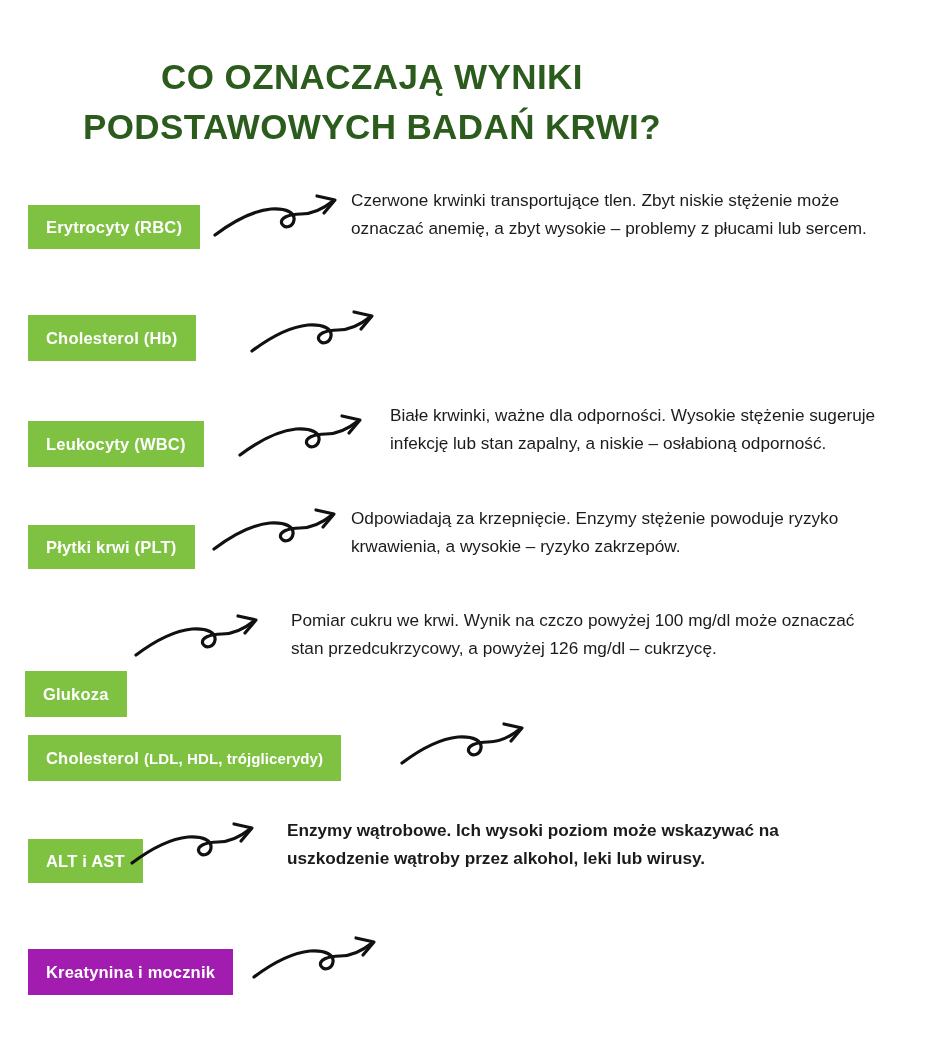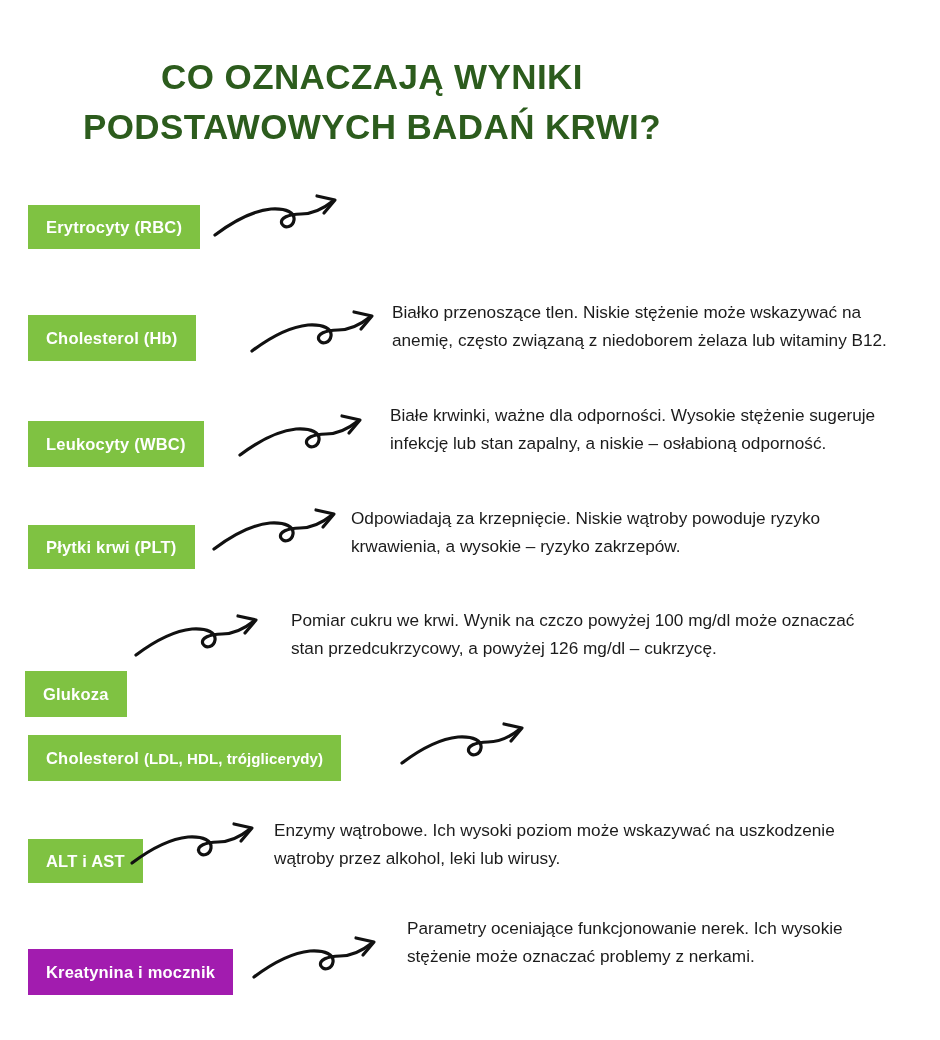--- a/index.html
+++ b/index.html
@@ -115,21 +115,21 @@
   .r4 .badge { left: 25px;  top: 20px;  height: 46px; margin-top: 40px; }
   .r4 .arrow { left: 134px; top: -2px;  }
   .r4 .desc  { left: 291px; top: -4px;  width: 600px; }
 
   .r5 .badge { left: 28px;  top: 18px;  height: 46px; }
   .r5 .arrow { left: 400px; top: 0px;   }
   .r5 .desc  { left: 522px; top: -32px; width: 375px; }
 
   .r6 .badge { left: 28px;  top: 16px;  height: 44px; }
   .r6 .arrow { left: 130px; top: -6px;  }
-  .r6 .desc  { left: 274px; top: -6px;  width: 580px; }
+  .r6 .desc  { left: 287px; top: -6px;  width: 580px; font-weight: bold; }
 
   .r7 .badge { left: 28px;  top: 20px;  height: 46px; }
   .r7 .arrow { left: 252px; top: 2px;   }
   .r7 .desc  { left: 407px; top: -14px; width: 480px; }
 </style>
 </head>
 <body style="background: rgb(255, 255, 255);">
 
 <div class="page">
 
@@ -144,35 +144,35 @@
       <div class="row-inner">
         <div class="badge" style="background: rgb(127, 194, 66); color: rgb(255, 255, 255);">
           <span class="main">Erytrocyty (RBC)</span>
         </div>
         <div class="arrow">
           <svg width="130" height="60" viewBox="0 0 130 60" fill="none">
             <path d="M2 46 C 18 34, 38 22, 58 20 C 74 19, 82 24, 81 31 C 80 38, 72 40, 69 35 C 66 29, 76 25, 88 25 C 100 25, 110 20, 120 12" stroke="#111111" stroke-width="3.2" stroke-linecap="round" fill="none"></path>
             <path d="M104 7 L122 11 L111 24" stroke="#111111" stroke-width="3.2" stroke-linecap="round" stroke-linejoin="round" fill="none"></path>
           </svg>
         </div>
+        <div class="desc" style="color: rgb(27, 27, 27);">Czerwone krwinki transportujące tlen. Zbyt niskie stężenie może oznaczać anemię, a zbyt wysokie – problemy z płucami lub sercem.</div>
       </div>
     </div>
 
     <div class="row r1">
       <div class="row-inner">
         <div class="badge" style="background: rgb(127, 194, 66); color: rgb(255, 255, 255);">
           <span class="main">Cholesterol (Hb)</span>
         </div>
         <div class="arrow">
           <svg width="130" height="60" viewBox="0 0 130 60" fill="none">
             <path d="M2 46 C 18 34, 38 22, 58 20 C 74 19, 82 24, 81 31 C 80 38, 72 40, 69 35 C 66 29, 76 25, 88 25 C 100 25, 110 20, 120 12" stroke="#111111" stroke-width="3.2" stroke-linecap="round" fill="none"></path>
             <path d="M104 7 L122 11 L111 24" stroke="#111111" stroke-width="3.2" stroke-linecap="round" stroke-linejoin="round" fill="none"></path>
           </svg>
         </div>
-        <div class="desc" style="color: rgb(27, 27, 27);"> Białko przenoszące tlen. Niskie stężenie może wskazywać na anemię, często związaną z niedoborem żelaza lub witaminy B12.</div>
       </div>
     </div>
 
     <div class="row r2">
       <div class="row-inner">
         <div class="badge" style="background: rgb(127, 194, 66); color: rgb(255, 255, 255);">
           <span class="main">Leukocyty (WBC)</span>
         </div>
         <div class="arrow">
           <svg width="130" height="60" viewBox="0 0 130 60" fill="none">
@@ -188,21 +188,21 @@
       <div class="row-inner">
         <div class="badge" style="background: rgb(127, 194, 66); color: rgb(255, 255, 255);">
           <span class="main">Płytki krwi (PLT)</span>
         </div>
         <div class="arrow">
           <svg width="130" height="60" viewBox="0 0 130 60" fill="none">
             <path d="M2 46 C 18 34, 38 22, 58 20 C 74 19, 82 24, 81 31 C 80 38, 72 40, 69 35 C 66 29, 76 25, 88 25 C 100 25, 110 20, 120 12" stroke="#111111" stroke-width="3.2" stroke-linecap="round" fill="none"></path>
             <path d="M104 7 L122 11 L111 24" stroke="#111111" stroke-width="3.2" stroke-linecap="round" stroke-linejoin="round" fill="none"></path>
           </svg>
         </div>
-        <div class="desc" style="color: rgb(27, 27, 27);">Odpowiadają za krzepnięcie. Niskie wątroby powoduje ryzyko krwawienia, a wysokie – ryzyko zakrzepów.</div>
+        <div class="desc" style="color: rgb(27, 27, 27);">Odpowiadają za krzepnięcie. Enzymy stężenie powoduje ryzyko krwawienia, a wysokie – ryzyko zakrzepów.</div>
       </div>
     </div>
 
     <div class="row r4">
       <div class="row-inner">
         <div class="badge" style="background: rgb(127, 194, 66); color: rgb(255, 255, 255);">
           <span class="main">Glukoza</span>
         </div>
         <div class="arrow">
           <svg width="130" height="60" viewBox="0 0 130 60" fill="none">
@@ -248,18 +248,17 @@
       <div class="row-inner">
         <div class="badge" style="background: #a21caf; color: rgb(255, 255, 255);">
           <span class="main">Kreatynina i mocznik</span>
         </div>
         <div class="arrow">
           <svg width="130" height="60" viewBox="0 0 130 60" fill="none">
             <path d="M2 46 C 18 34, 38 22, 58 20 C 74 19, 82 24, 81 31 C 80 38, 72 40, 69 35 C 66 29, 76 25, 88 25 C 100 25, 110 20, 120 12" stroke="#111111" stroke-width="3.2" stroke-linecap="round" fill="none"></path>
             <path d="M104 7 L122 11 L111 24" stroke="#111111" stroke-width="3.2" stroke-linecap="round" stroke-linejoin="round" fill="none"></path>
           </svg>
         </div>
-        <div class="desc" style="color: rgb(27, 27, 27);">Parametry oceniające funkcjonowanie nerek. Ich wysokie stężenie może oznaczać problemy z nerkami.</div>
       </div>
     </div>
 
   </div>
 </div>
 
 </body></html>

